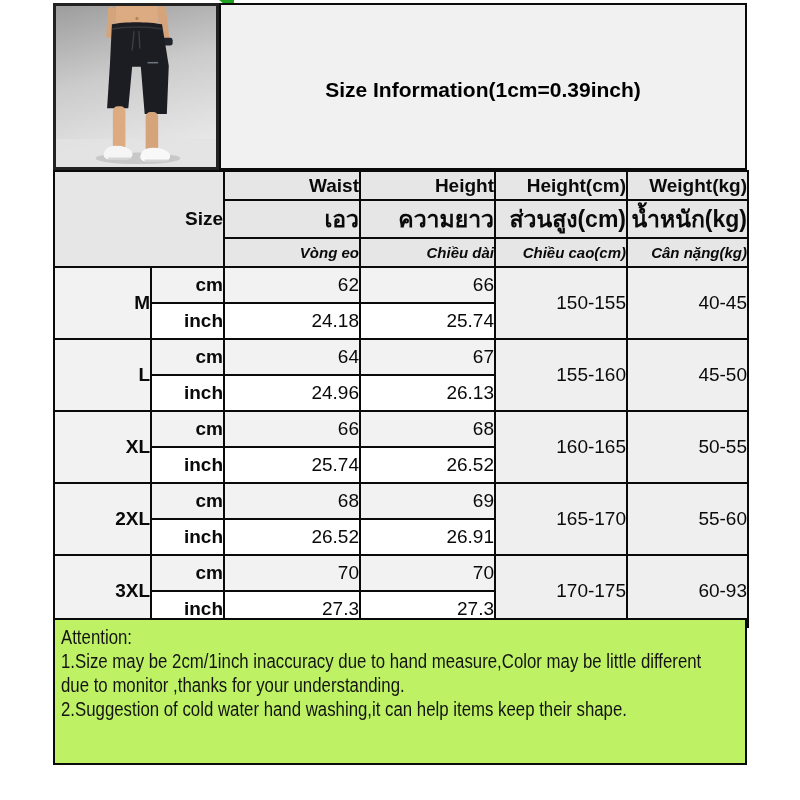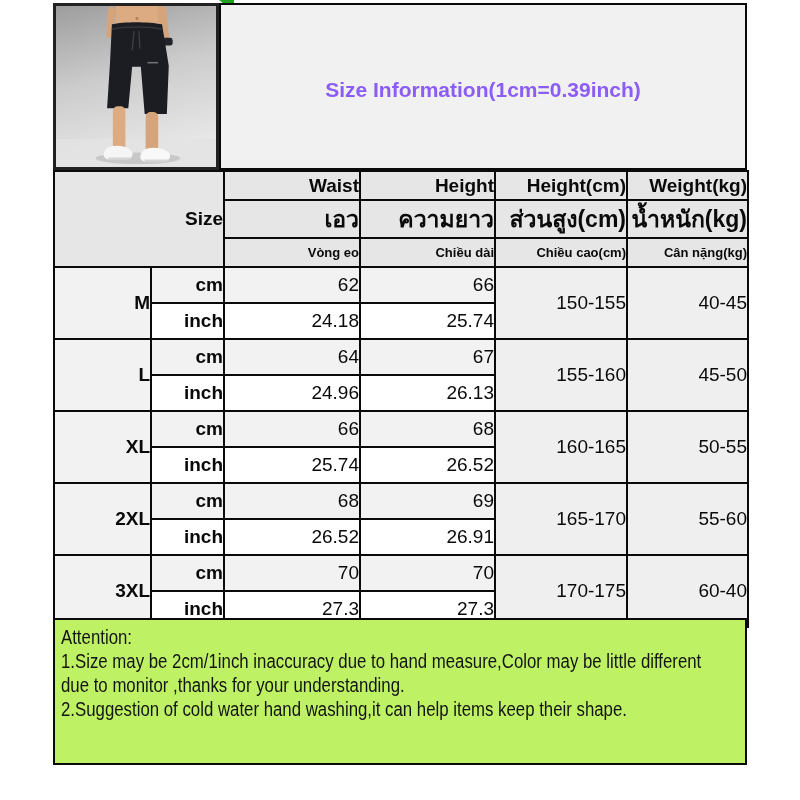--- a/index.html
+++ b/index.html
@@ -13,34 +13,34 @@
 
   
   .green-marker{position:absolute;left:219px;top:0;width:15px;height:12px;
                 clip-path:polygon(0 0,100% 0,100% 100%);}
 
   
   .title-box{position:absolute;left:219px;top:3px;width:528px;height:167px;
              border:2px solid #0a0a0a;box-sizing:border-box;background:#f1f1f1;
              display:flex;flex-direction:column;justify-content:center;align-items:center;
              gap:7px;padding-top:6px;}
-  .title-line{font-weight:bold;color:#8b5cf6;white-space:nowrap;}
+  .title-line{font-weight:bold;color:#000000;white-space:nowrap;}
   .title-en{font-size:21px;}
   .title-th{font-size:19px;}
   .title-vi{font-size:20px;}
 
   
   table.size-table{position:absolute;left:53px;top:170px;width:694px;
                    border-collapse:collapse;table-layout:fixed;}
   table.size-table td{border:2px solid #0a0a0a;text-align:right;vertical-align:middle;
                       padding:0;overflow:hidden;}
   tr.hrow td{height:27px;background:#e6e6e6;font-weight:bold;}
   tr.hrow-en td{font-size:19px;}
   tr.hrow-th td{font-size:23px;}
-  tr.hrow-vi td{font-size:13px;}
+  tr.hrow-vi td{font-size:15px;font-style:italic;}
   td.size-head{background:#e6e6e6;font-size:30px;font-weight:bold;margin-top:16px;}
   tr.body-row td{height:34px;}
   td.size-label{background:#d9d9d9;font-weight:bold;font-size:20px;}
   td.unit-label{font-weight:bold;font-size:18px;}
   tr.cm-row td{background:#f2f2f2;font-size:19px;}
   tr.inch-row td{background:#ffffff;font-size:19px;margin-left:32px;}
   td.range-cell{background:#efefef !important;font-size:19px;font-weight:normal;}
 
   
   .attention-box{position:absolute;left:53px;top:618px;width:694px;height:147px;
@@ -182,21 +182,21 @@
       <td>26.52</td>
       <td>26.91</td>
     </tr>
 
     <tr class="body-row cm-row">
       <td class="size-label" rowspan="2">3XL</td>
       <td class="unit-label">cm</td>
       <td>70</td>
       <td>70</td>
       <td class="range-cell" rowspan="2">170-175</td>
-      <td class="range-cell" rowspan="2">60-40</td>
+      <td class="range-cell" rowspan="2">60-93</td>
     </tr>
     <tr class="body-row inch-row">
       <td class="unit-label">inch</td>
       <td>27.3</td>
       <td>27.3</td>
     </tr>
   </tbody>
     </table>
 
   <div class="attention-box">

